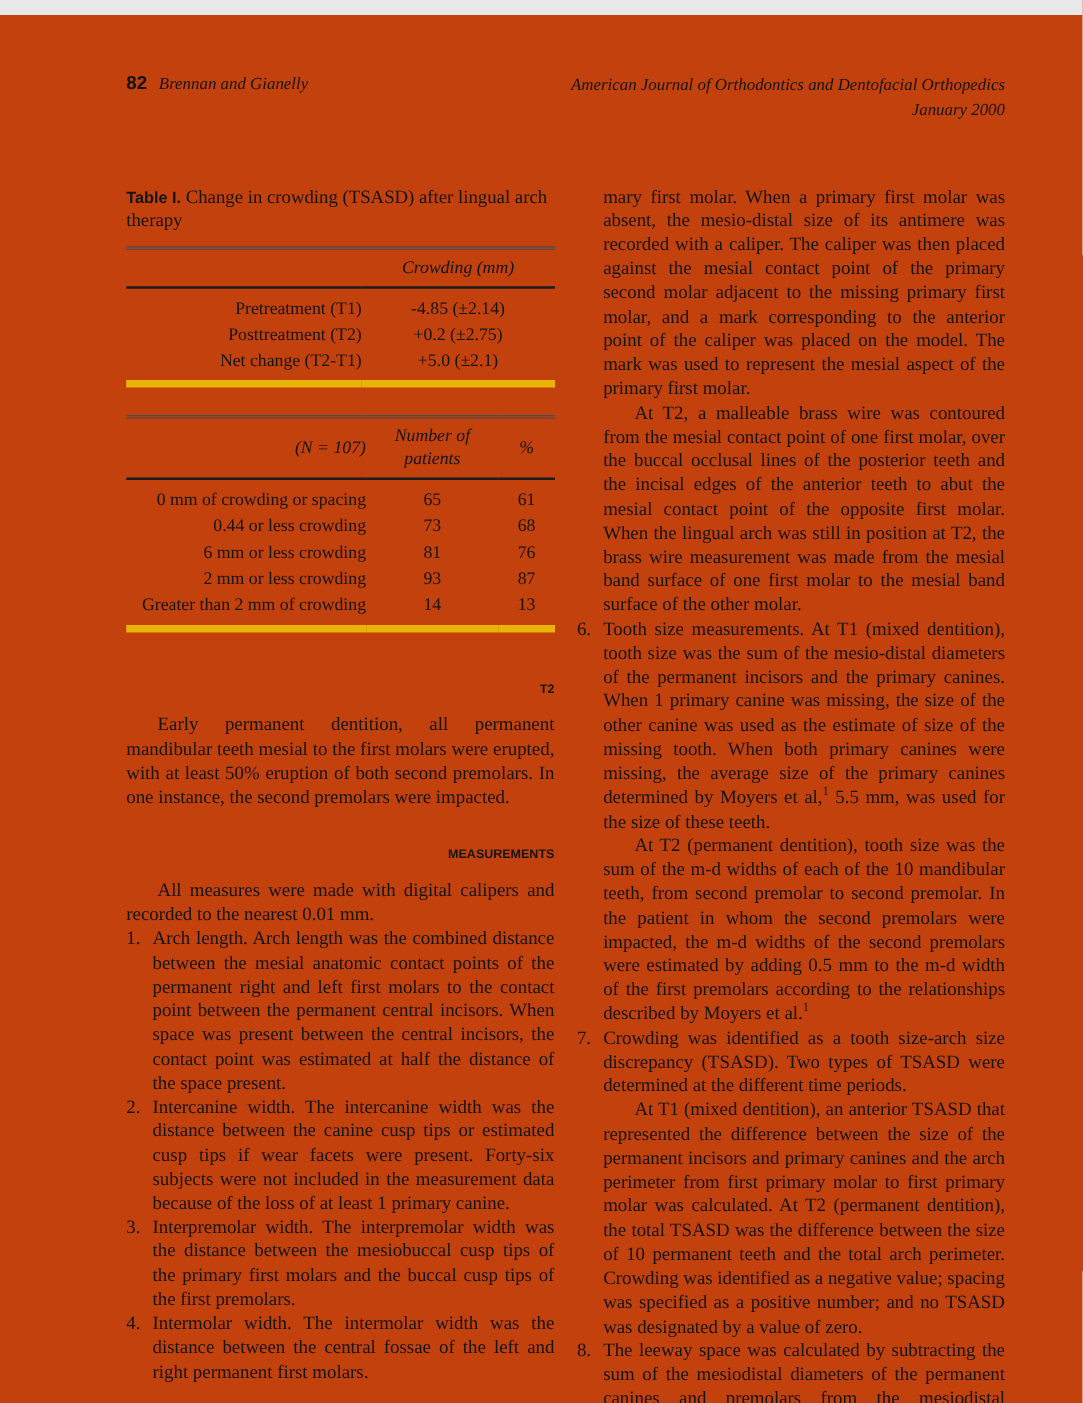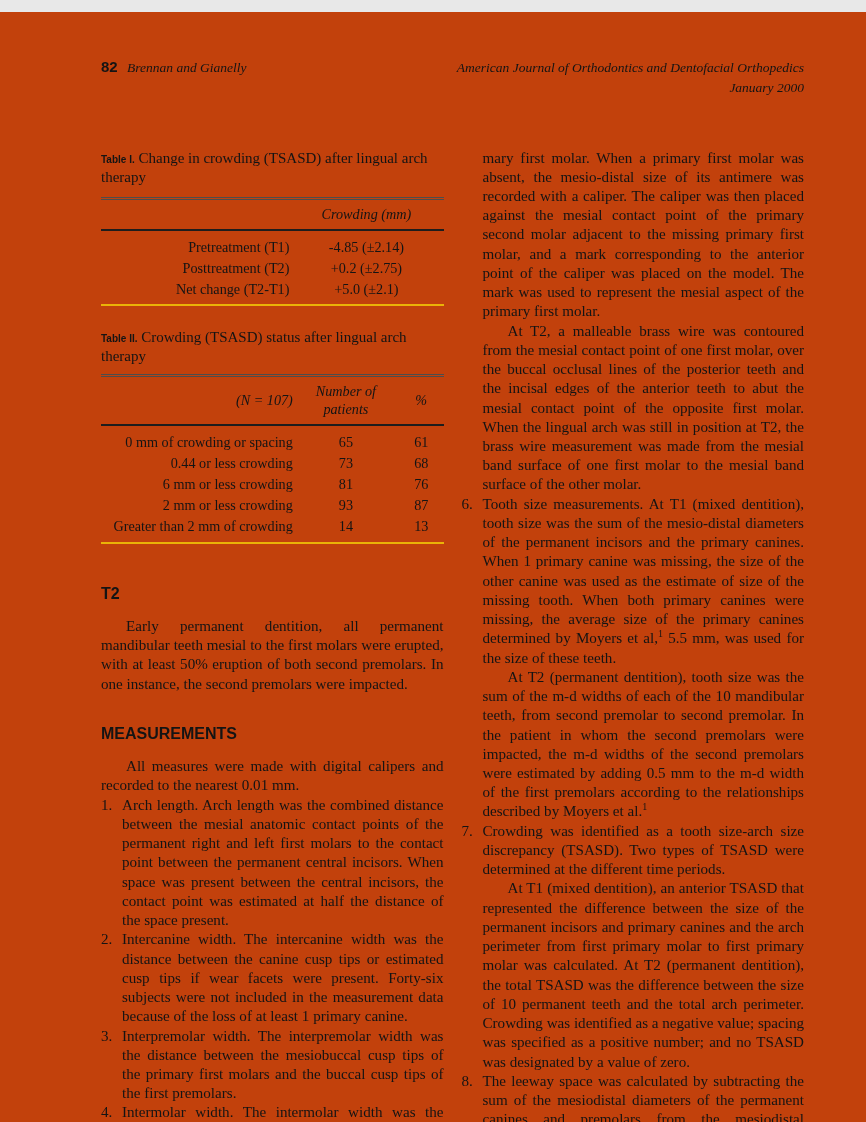--- a/index.html
+++ b/index.html
@@ -16,42 +16,42 @@
   .page-num { font-family:"Liberation Sans", sans-serif; font-weight:bold; font-size:15px; }
   .run-authors { font-style:italic; margin-left:6px; }
   .run-right { text-align:right; font-style:italic; line-height:1.5; }
 
   
   .columns { display:flex; gap:18px; }
   .col { width:353px; font-size:15.1px; line-height:1.275; text-align:justify; }
 
   
   .tbl-caption { text-align:left; font-size:15px; line-height:1.3; margin:0 0 7px 0; }
-  .tbl-label { font-family:"Liberation Sans", sans-serif; font-weight:bold; font-size:10px; }
+  .tbl-label { font-family:"Liberation Sans", sans-serif; font-weight:bold; font-size:13px; }
   table { width:100%; border-collapse:collapse; font-size:14.2px;
-    border-top:3px double #4d4d4d; border-bottom:2px solid #eab308; }
+    border-top:3px double #4d4d4d; border-bottom:6px solid #eab308; }
   th { font-weight:normal; font-style:italic; text-align:center;
     padding:5px 0 6px; border-bottom:2px solid #1d1d1d; }
   th.lbl { text-align:right; }
   td { padding:1px 0 2px; }
   td.lbl { text-align:right; }
   td.val { text-align:center; }
   .tbl-wrap1 { margin-bottom:22px; padding-top:2px; }
   .tbl-wrap1 table td:first-child { width:55%; }
   .tbl-wrap2 table td.pat, .tbl-wrap2 table th.pat { width:31%;text-align:center; }
   .tbl-wrap2 table td.pct, .tbl-wrap2 table th.pct { width:13%; }
   .tbl-wrap2 { margin-bottom:40px; }
   .tbl-wrap1 table tbody tr:first-child td { padding-top:7px; }
   .tbl-wrap1 table tbody tr:last-child td { padding-bottom:6px; }
   .tbl-wrap2 table tbody tr:first-child td { padding-top:7px; }
   .tbl-wrap2 table tbody tr:last-child td { padding-bottom:6px; }
 
   
   .sec-heading { font-family:"Liberation Sans", sans-serif; font-weight:bold;
-    font-size:16px; text-align:left; margin:0 0 13px 0; }
+    font-size:10px; text-align:right; margin:0 0 13px 0; }
   .gap-top { margin-top:30px; }
   p { margin:0; }
   .indent { text-indent:25px; }
 
   
   .num-item { display:flex; }
   .num { flex:none; width:21px; text-align:left; }
   .item-body { flex:1; min-width:0; }
   .subpara { text-indent:25px; }
   sup { font-size:10px; line-height:0; }
@@ -98,24 +98,20 @@
               <td class="val">+0.2 (±2.75)</td>
             </tr>
             <tr>
               <td class="lbl">Net change (T2-T1)</td>
               <td class="val">+5.0 (±2.1)</td>
             </tr>
           </tbody>
         </table>
       </div>
 
-      <p class="tbl-caption">
-        <span class="tbl-label">Table II.</span>
-        <span>Crowding (TSASD) status after lingual arch therapy</span>
-      </p>
       <div class="tbl-wrap2">
         <table>
           <thead>
             <tr>
               <th class="lbl">(N = 107)</th>
               <th class="pat">Number of patients</th>
               <th class="pct">%</th>
             </tr>
           </thead>
           <tbody>

